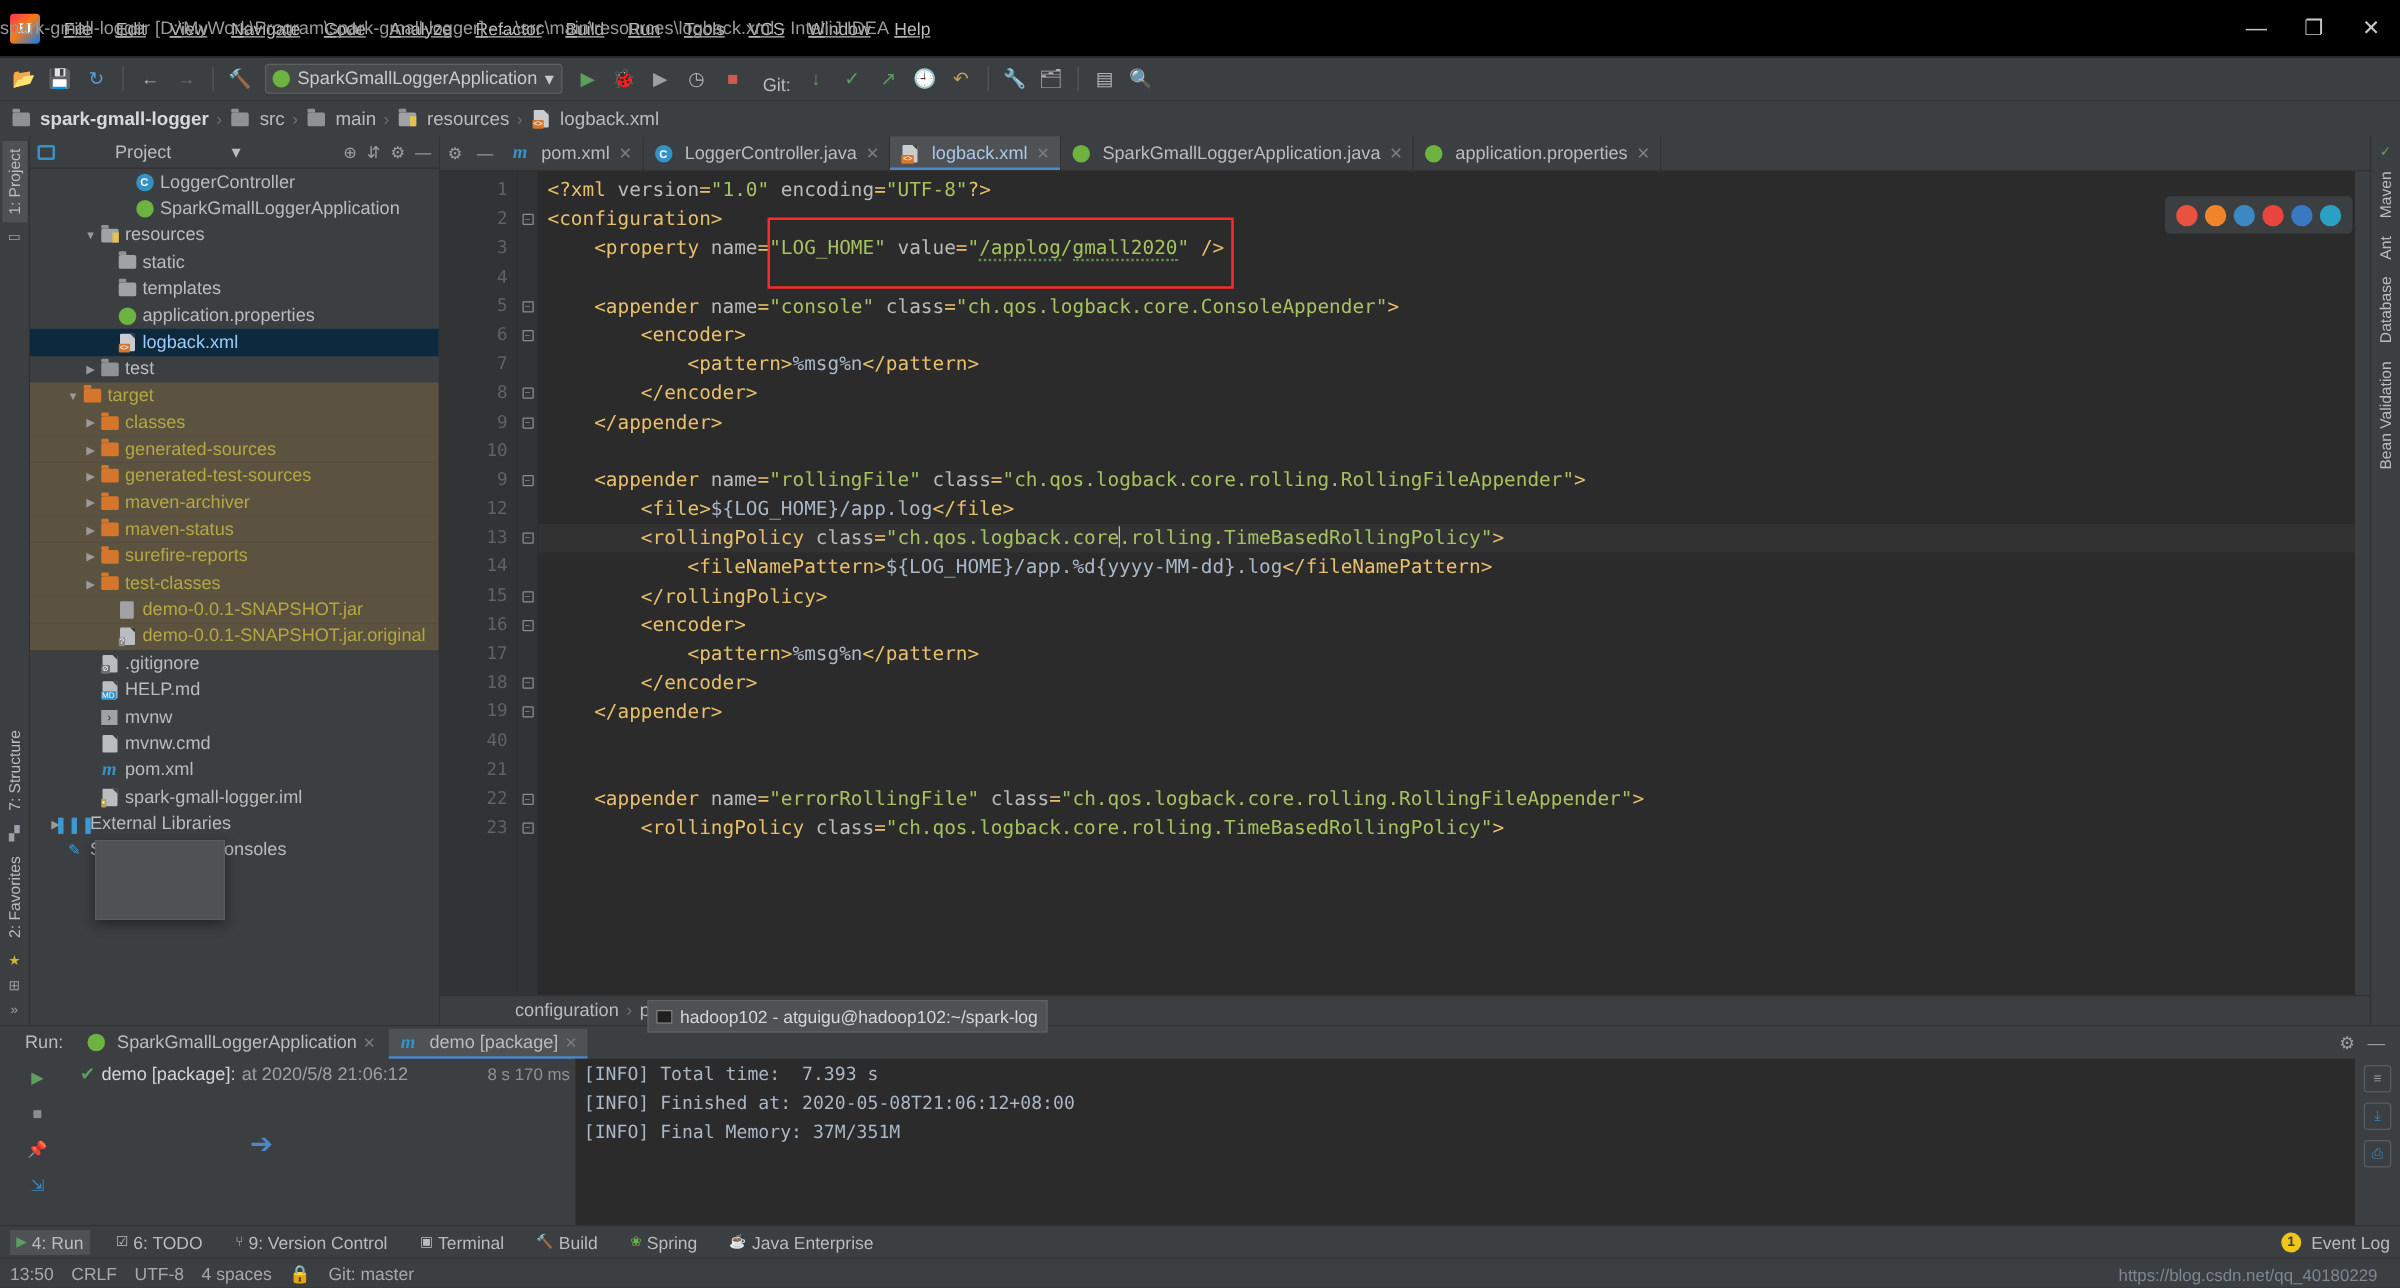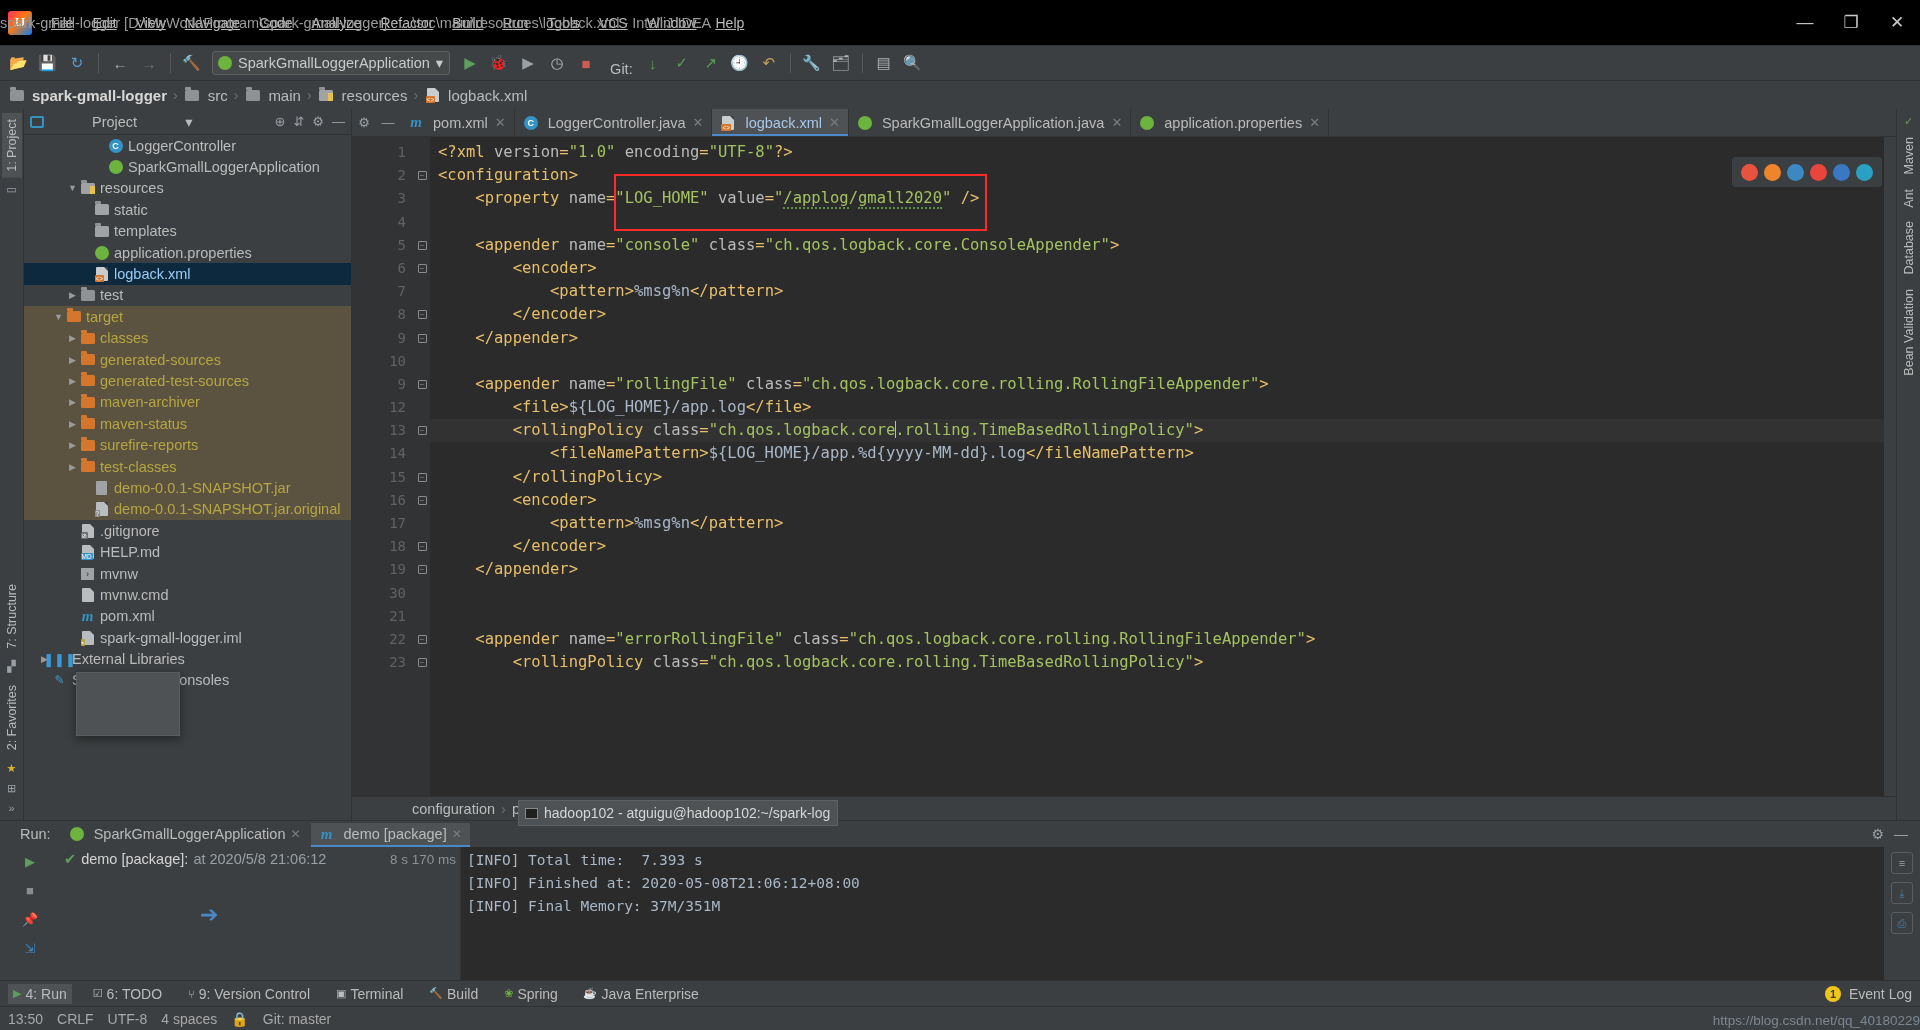--- a/index.html
+++ b/index.html
@@ -224,21 +224,21 @@
 
   
   .statusbar{
     height:24px; flex:none; background:#3c3f41; display:flex; align-items:center;
     padding:0 8px; font-size:14px; color:#a8a8a8; gap:14px; border-top:1px solid #323232;
     position:relative;
   }
   .sb-msg{ flex:1; white-space:nowrap; overflow:hidden; text-overflow:ellipsis; }
   .sb-i{ color:#a8a8a8; white-space:nowrap; }
   .watermark{
-    position:absolute; right:0; bottom:2px; color:#8694a0; font-size:13.5px;
+    position:absolute; right:18px; bottom:2px; color:#8694a0; font-size:13.5px;
     opacity:.85; z-index:40; white-space:nowrap;
   }
 </style>
 </head>
 <body>
 
 <div class="app">
 
   <div class="titlebar">
     <div class="ij-logo">IJ</div>
@@ -648,21 +648,21 @@
             <div class="g">10</div>
             <div class="g">9</div>
             <div class="g">12</div>
             <div class="g">13</div>
             <div class="g">14</div>
             <div class="g">15</div>
             <div class="g">16</div>
             <div class="g">17</div>
             <div class="g">18</div>
             <div class="g">19</div>
-            <div class="g">30</div>
+            <div class="g">40</div>
             <div class="g">21</div>
             <div class="g">22</div>
             <div class="g">23</div>
           </div>
         <div class="folds" id="folds">
             <div class="f"></div>
             <div class="f">
               <span class="fbox">−</span>
             </div>
             <div class="f"></div>

